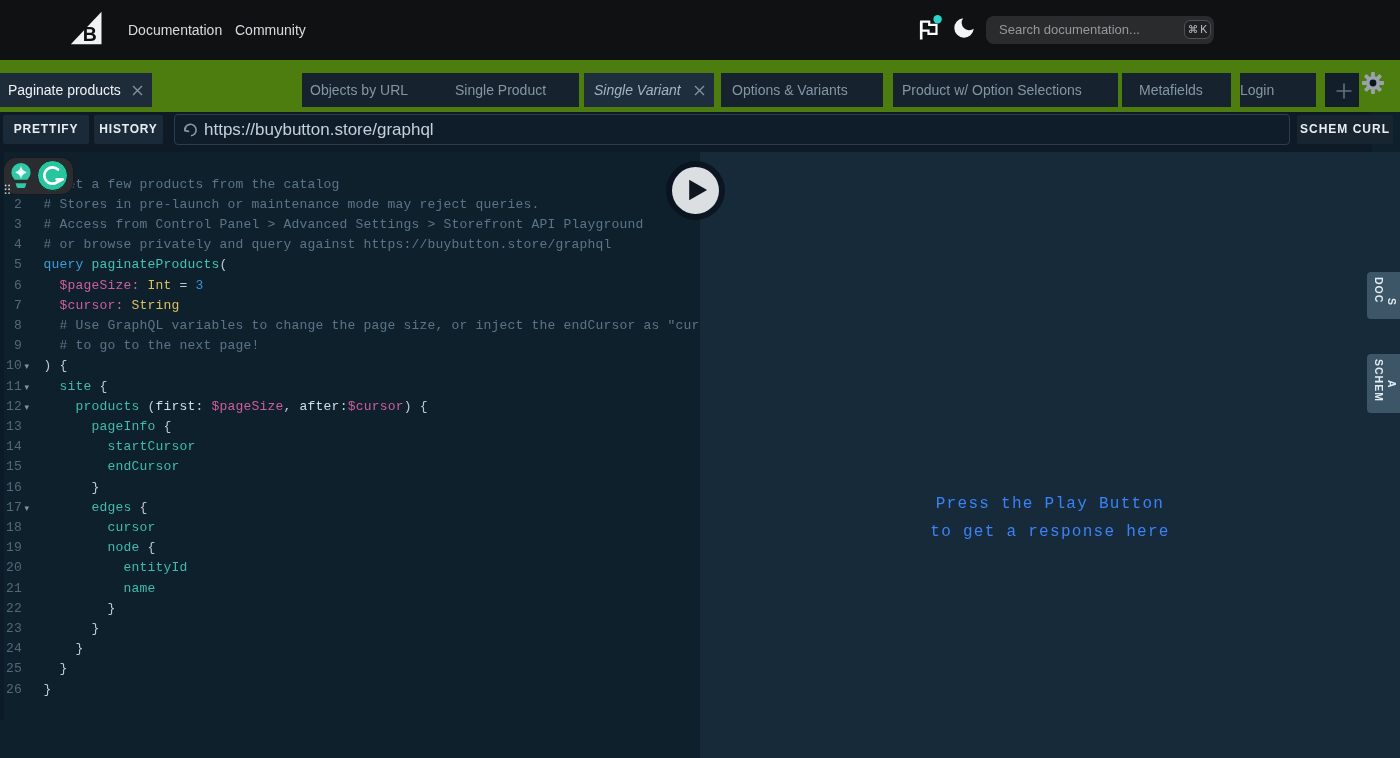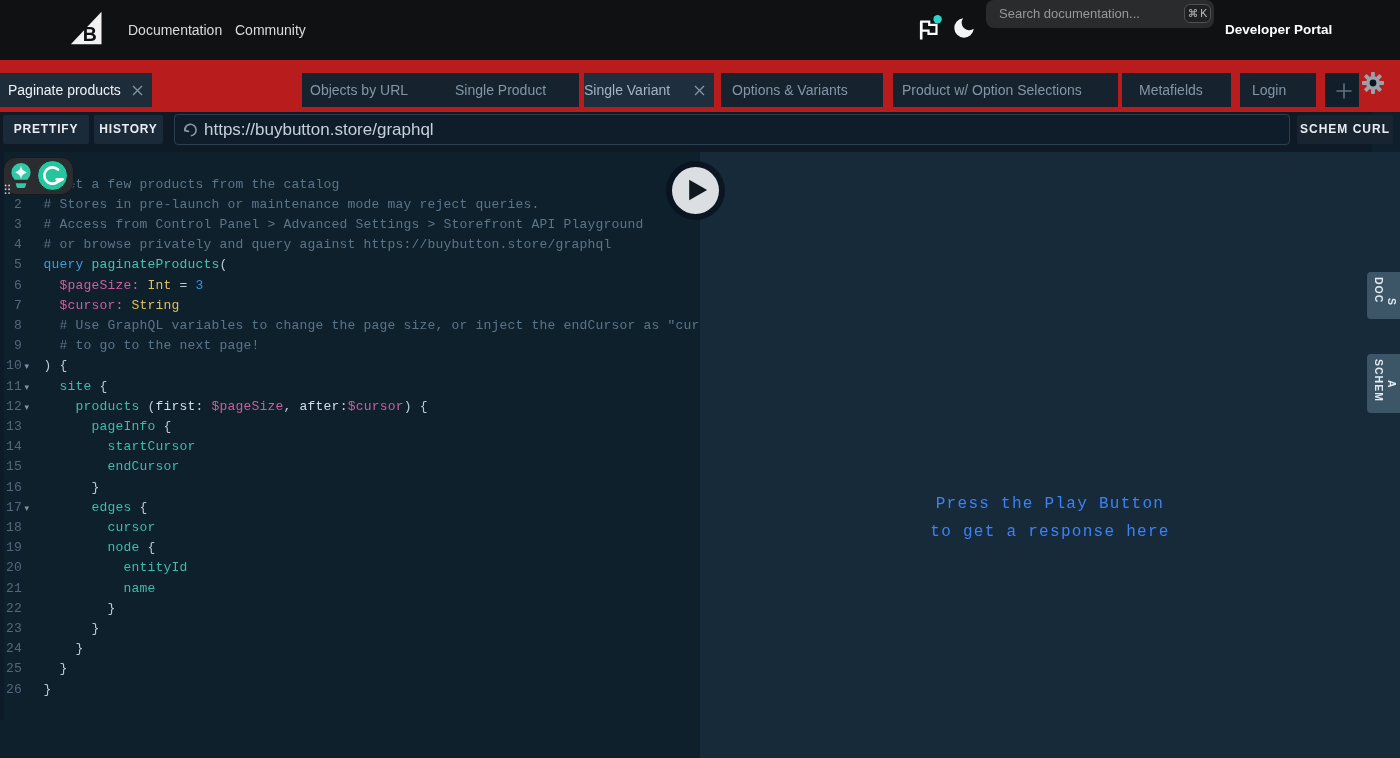--- a/index.html
+++ b/index.html
@@ -1,20 +1,20 @@
 <!DOCTYPE html>
 <html><head><meta charset="utf-8">
 <style>
 *{margin:0;padding:0;box-sizing:border-box;}
 html,body{width:1400px;height:758px;overflow:hidden;background:#0f202d;font-family:"Liberation Sans",sans-serif;}
 .abs{position:absolute;}
 #page{position:relative;width:1400px;height:758px;}
 #header{left:0;top:0;width:1400px;height:60px;background:#101113;}
 .navlink{top:0;height:60px;line-height:60px;color:#d9dcde;font-size:14px;}
-#tabbar{left:0;top:60px;width:1400px;height:52px;background:#b91c1c;}
+#tabbar{left:0;top:60px;width:1400px;height:52px;background:#4d7c0f;}
 .tab{top:13px;height:34px;background:#16232e;color:#8496a6;font-size:14px;line-height:34px;white-space:nowrap;padding-left:8px;}
 .tab.active{background:#1e2c3a;color:#edf2f7;}
 .tab.sv{background:#1f2e3c;color:#a3b4c2;}
 #toolbar{left:0;top:112px;width:1372px;height:40px;background:#0e1a26;}
 .tbtn{top:3px;height:29px;background:#1b2a38;color:#e8edf2;font-weight:bold;font-size:12px;letter-spacing:0.8px;text-align:center;line-height:29px;border-radius:2px;}
 #editor{left:0;top:152px;width:700px;height:606px;background:#0f202d;overflow:hidden;}
 #resp{left:700px;top:152px;width:700px;height:606px;background:#172a3a;}
 pre{font-family:"Liberation Mono",monospace;font-size:13px;letter-spacing:0.2px;line-height:20.2px;}
 #code{left:43.5px;top:22.6px;color:#bcc9d4;}
 #gutter{left:0;top:22.6px;width:22px;text-align:right;color:#52687a;}
@@ -34,39 +34,38 @@
 <div class="abs navlink" style="left:128px;">Documentation</div>
 <div class="abs navlink" style="left:235px;">Community</div>
 <svg class="abs" style="left:915px;top:13px;" width="30" height="30" viewBox="0 0 30 30">
 <path d="M6.2 8.7 v 17.8" stroke="#fff" stroke-width="2.6" fill="none"></path>
 <path d="M6.2 8.7 h8 v3.2 h7.3 v9 h-8 v-3.2 h-7.3 z" stroke="#fff" stroke-width="2.2" fill="none"></path>
 <circle cx="22.6" cy="6.3" r="4.2" fill="#2bd5c9"></circle>
 </svg>
 <svg class="abs" style="left:951px;top:15px;" width="26" height="26" viewBox="0 0 24 24">
 <path d="M21 12.79A9 9 0 1 1 11.21 3 7 7 0 0 0 21 12.79z" fill="#f3f4f5"></path>
 </svg>
-<div class="abs" style="left:986px;top:0;width:228px;height:28px;background:#2a2b2d;border-radius:8px;">
+<div class="abs" style="left:986px;top:16px;width:228px;height:28px;background:#2a2b2d;border-radius:8px;">
 <div class="abs" style="left:13px;top:0;height:28px;line-height:28px;color:#96989b;font-size:13px;">Search documentation...</div>
 <div class="abs" style="right:3px;top:4px;width:27px;height:19px;background:#1f2022;border:1.5px solid #4e5054;border-radius:6px;color:#bfc1c4;font-size:10.5px;text-align:center;line-height:16px;">⌘ K</div>
 </div>
-<div class="abs" style="left:1225px;top:0;height:60px;line-height:60px;color:#ffffff;font-size:13.5px;font-weight:bold;">Developer Portal</div>
 </div>
 <div class="abs" id="tabbar">
 <div class="abs tab active" style="left:0px;width:152px;padding-left:8px;">Paginate products<svg class="abs" style="right:9px;top:12px;" width="11" height="11" viewBox="0 0 11 11">
           <path d="M1 1 L10 10 M10 1 L1 10" stroke="#7f93a2" stroke-width="1.4"></path>
         </svg></div>
 <div class="abs tab " style="left:302px;width:155px;">Objects by URL</div>
 <div class="abs tab " style="left:446px;width:133px;padding-left:9px;">Single Product</div>
-<div class="abs tab sv" style="left:584px;width:130px;padding-left:0;">Single Variant<svg class="abs" style="right:9px;top:12px;" width="11" height="11" viewBox="0 0 11 11">
+<div class="abs tab sv" style="left:584px;width:130px;padding-left:10px;font-style:italic;">Single Variant<svg class="abs" style="right:9px;top:12px;" width="11" height="11" viewBox="0 0 11 11">
           <path d="M1 1 L10 10 M10 1 L1 10" stroke="#7f93a2" stroke-width="1.4"></path>
         </svg></div>
 <div class="abs tab " style="left:721px;width:162px;padding-left:11px;">Options &amp; Variants</div>
 <div class="abs tab " style="left:893px;width:225px;padding-left:9px;">Product w/ Option Selections</div>
 <div class="abs tab " style="left:1122px;width:109px;padding-left:17px;">Metafields</div>
-<div class="abs tab " style="left:1240px;width:76px;padding-left:12px;">Login</div>
+<div class="abs tab " style="left:1240px;width:76px;padding-left:0;">Login</div>
 <div class="abs" style="left:1325px;top:13px;width:34px;height:34px;background:#121f2a;"></div>
 <svg class="abs" style="left:1336px;top:23px;" width="16" height="16" viewBox="0 0 16 16">
 <path d="M8 0.5v15 M0.5 8h15" stroke="#5f7181" stroke-width="1.6"></path>
 </svg>
 <svg class="abs" style="left:1362px;top:12px;" width="22" height="22" viewBox="0 0 22 22">
 <g transform="translate(11,11)" fill="#99a3ab">
 <circle r="7"></circle>
 <g>
             <rect x="-1.9" y="-11" width="3.8" height="5" rx="0.9"></rect>
           </g>

